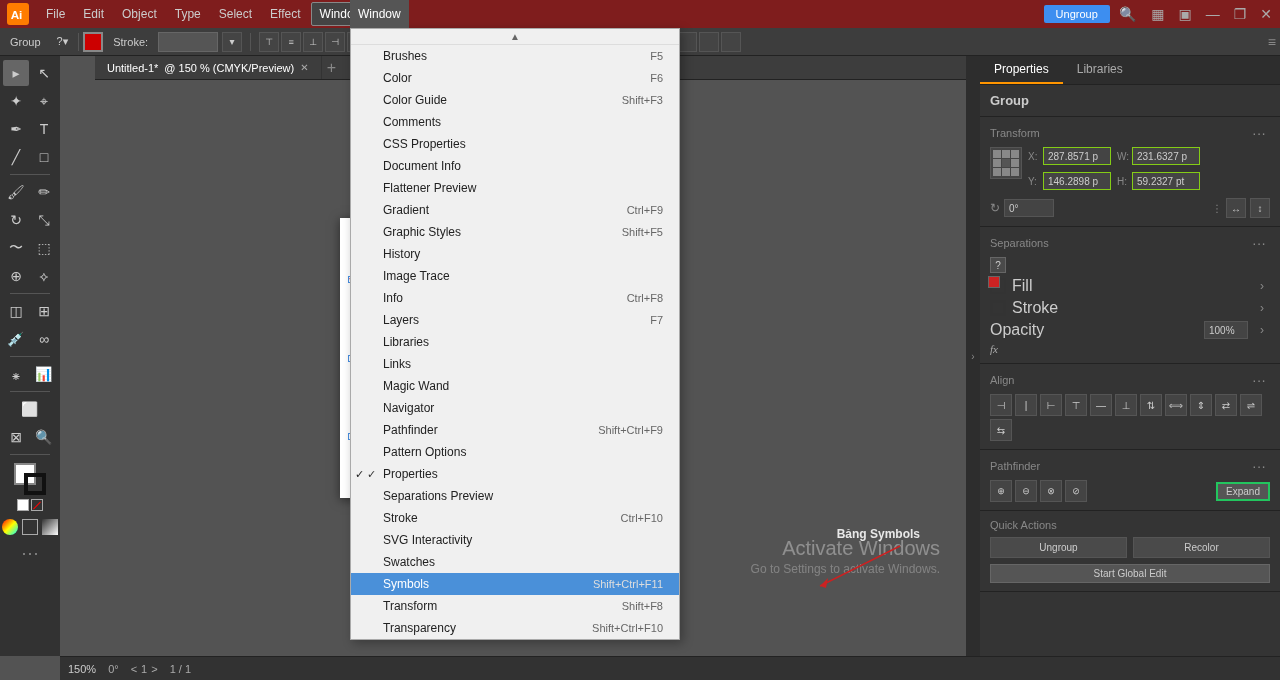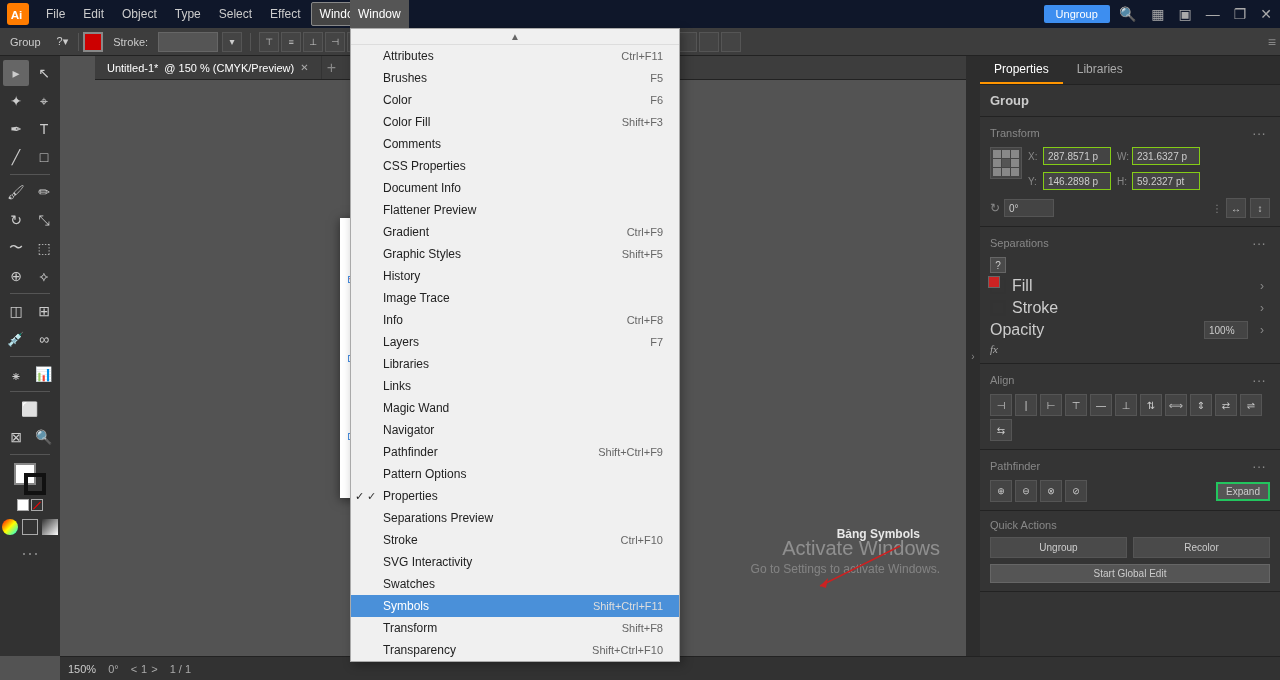--- a/index.html
+++ b/index.html
@@ -11,21 +11,21 @@
       font-size: 12px;
       background: #535353;
       color: #333;
     }
 
     
     #menu-bar {
       display: flex;
       align-items: center;
       height: 28px;
-      background: #0f172a;
+      background: #7f1d1d;
       color: #ccc;
       font-size: 12px;
       padding: 0 4px;
       gap: 2px;
       position: absolute;
       top: 0; left: 0; right: 0;
       z-index: 100;
     }
     .menu-logo {
       width: 28px;
@@ -860,36 +860,31 @@
   <div id="window-menu-highlight">Window</div>
 
   <div id="dropdown-menu">
 
     <div style="display:flex;justify-content:center;padding:2px;background:#f0f0f0;border-bottom:1px solid #ddd;">
       <span style="color:#666;font-size:10px;">▲</span>
     </div>
 
     <div class="dropdown-item">
       <span class="check-space"></span>
-      <span>Attributes</span>
-      <span class="dropdown-shortcut">Ctrl+F11</span>
-    </div>
-    <div class="dropdown-item">
-      <span class="check-space"></span>
       <span>Brushes</span>
       <span class="dropdown-shortcut">F5</span>
     </div>
     <div class="dropdown-item">
       <span class="check-space"></span>
       <span>Color</span>
       <span class="dropdown-shortcut">F6</span>
     </div>
     <div class="dropdown-item">
       <span class="check-space"></span>
-      <span>Color Fill</span>
+      <span>Color Guide</span>
       <span class="dropdown-shortcut">Shift+F3</span>
     </div>
     <div class="dropdown-item">
       <span class="check-space"></span>
       <span>Comments</span>
     </div>
     <div class="dropdown-item">
       <span class="check-space"></span>
       <span>CSS Properties</span>
     </div>

